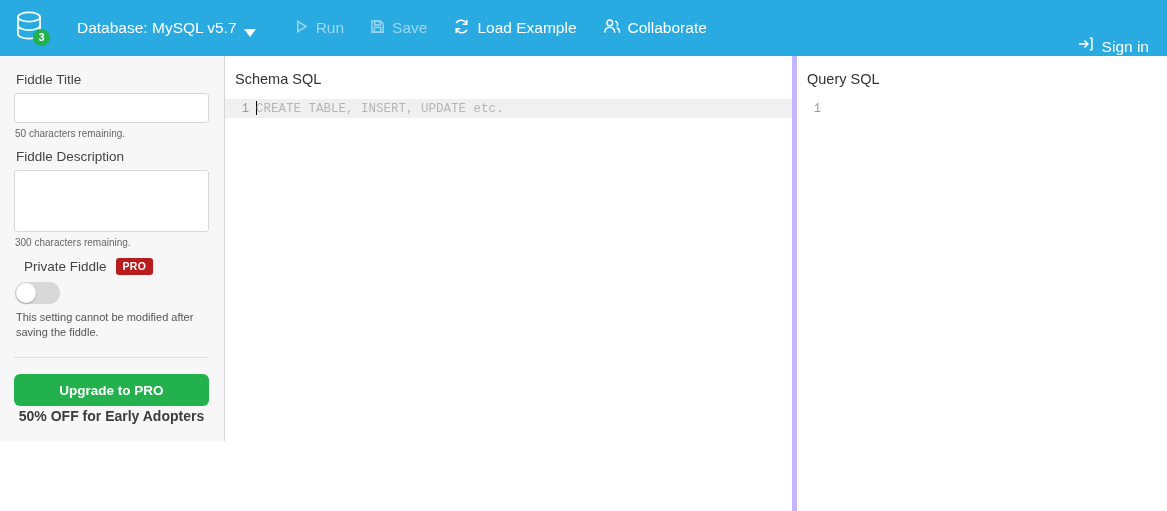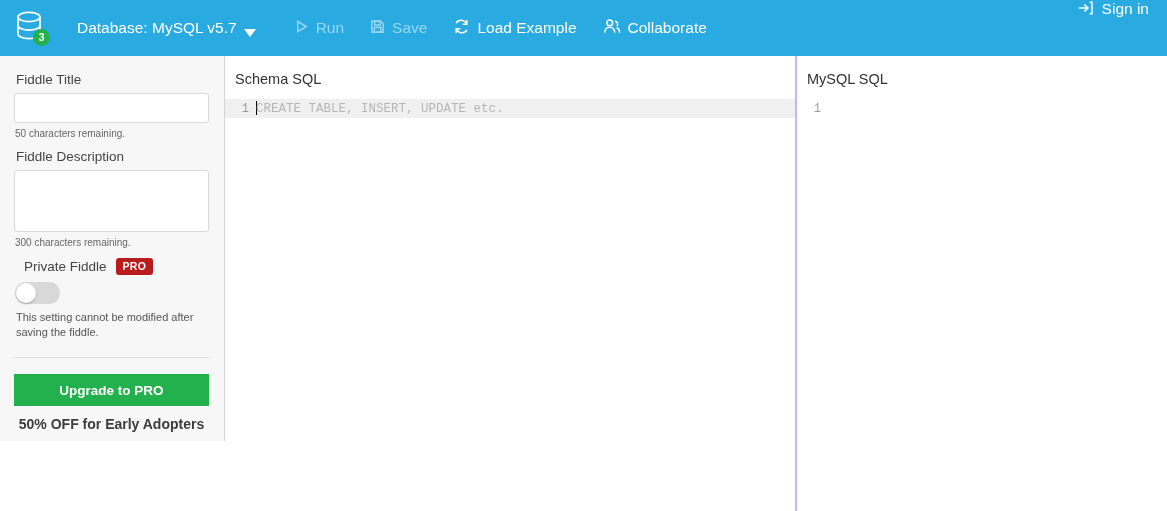--- a/index.html
+++ b/index.html
@@ -80,21 +80,21 @@
     color: #9ad6f2;
     cursor: default;
   }
   .hdr-btn.disabled svg { stroke: #9ad6f2; }
   .hdr-btn svg { stroke: #ffffff; fill: none; stroke-width: 1.6; }
   .signin {
     position: absolute;
     right: 18px;
     top: 0; bottom: 0;
     display: flex;
-    align-items: flex-start;
+    align-items: flex-end;
     gap: 8px;
     font-size: 15.5px;
     color: #ffffff;
     cursor: pointer;
   }
 
   
   .body-row {
     display: flex;
     height: 455px;
@@ -189,54 +189,54 @@
     border: 0;
     border-top: 1px solid #e0e0e0;
     margin: 17px 0 16px 0;
     width: 195px;
   }
   .upgrade-btn {
     width: 195px;
     height: 32px;
     background: #22B14C;
     border: 0;
-    border-radius: 0;
+    border-radius: 6px;
     color: #ffffff;
     font-size: 13.5px;
     font-weight: bold;
     font-family: "Liberation Sans", sans-serif;
     cursor: pointer;
     display: block;
   }
   .offer-text {
     width: 195px;
     text-align: center;
     font-size: 14px;
     font-weight: bold;
     color: #3c3c3c;
-    margin-top: 10px;
+    margin-top: 2px;
   }
   .shortcuts-link {
     font-size: 13.5px;
     color: #555555;
     cursor: pointer;
     margin-left: 1px;
   }
 
   
   .editor-pane {
     height: 455px;
     background: #ffffff;
     position: relative;
     overflow: hidden;
   }
   .pane-schema {
     width: 572px;
     min-width: 572px;
-    border-right: 2px solid #c4b5fd;
+    border-right: 5px solid #c4b5fd;
   }
   .pane-query {
     flex: 1 1 auto;
   }
   .pane-title {
     font-size: 14.5px;
     color: #333333;
     padding: 15px 0 0 10px;
   }
   .code-area {
@@ -396,21 +396,21 @@
     <div class="pane-title">Schema SQL</div>
     <div class="code-area">
       <div class="code-line active">
         <div class="gutter">1</div>
         <div class="code-content"><span class="caret-bar"></span><span>CREATE TABLE, INSERT, UPDATE etc.</span></div>
       </div>
     </div>
   </div>
 
   <div class="editor-pane pane-query">
-    <div class="pane-title">MySQL SQL</div>
+    <div class="pane-title">Query SQL</div>
     <div class="code-area">
       <div class="code-line">
         <div class="gutter">1</div>
         <div class="code-content"></div>
       </div>
     </div>
   </div>
 
 </div>
 

